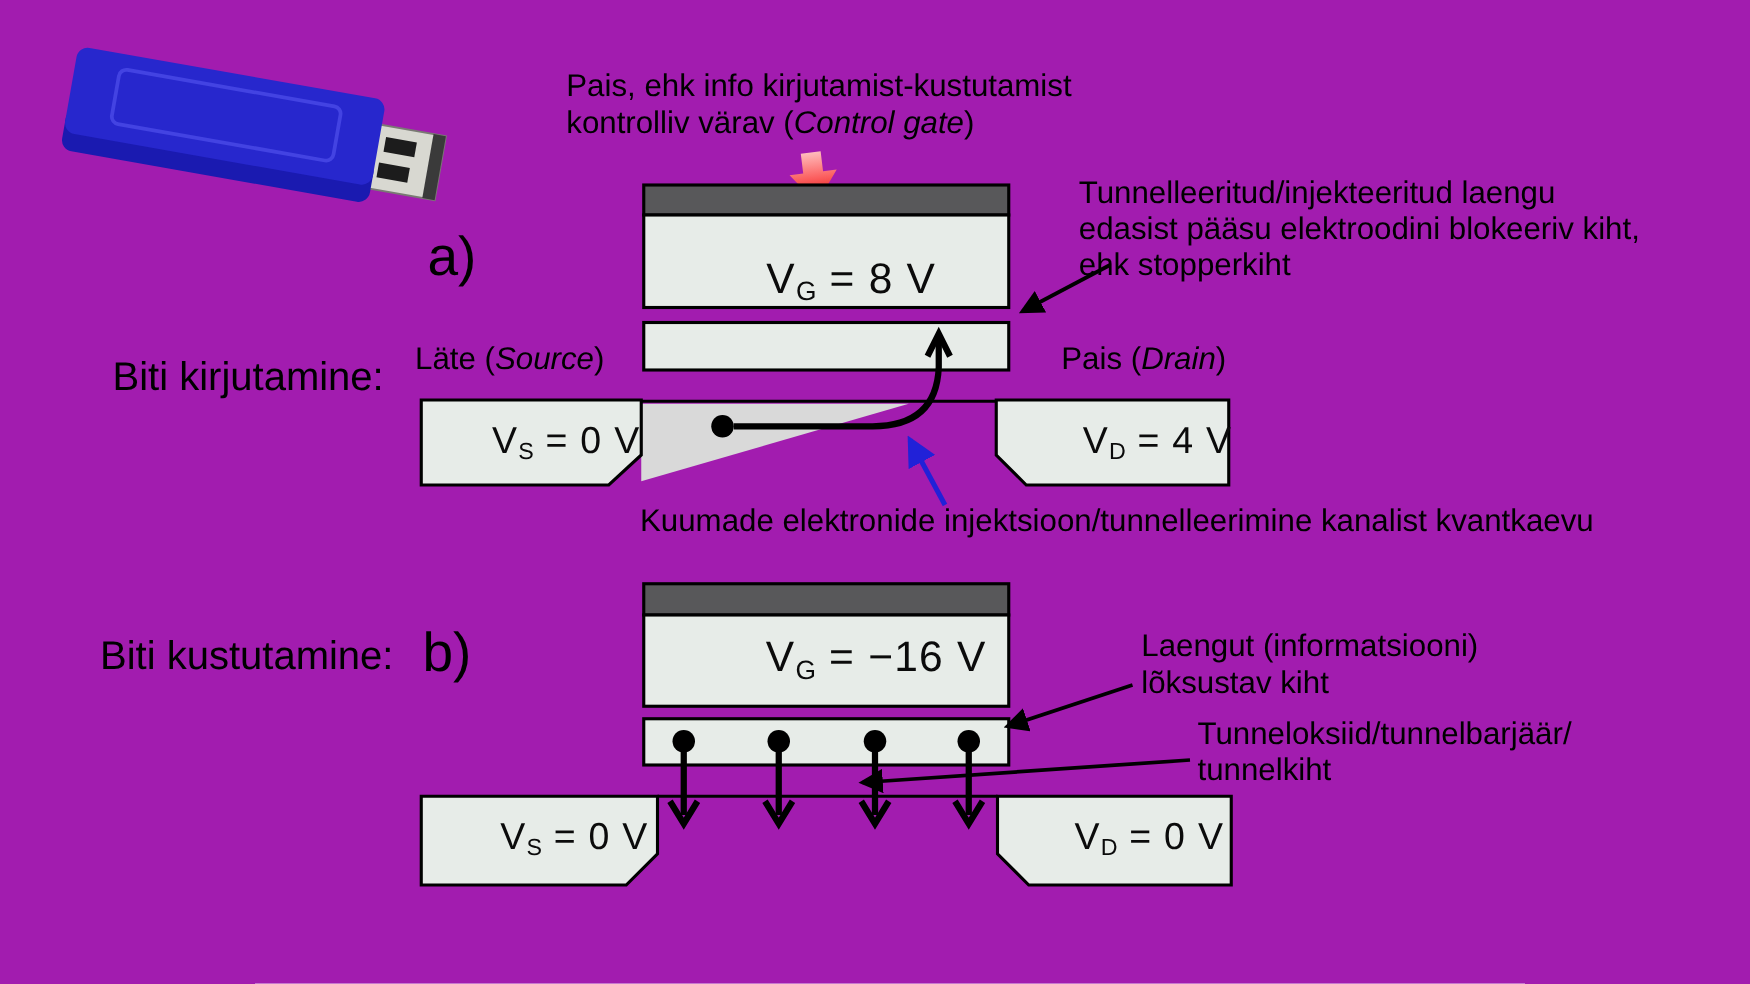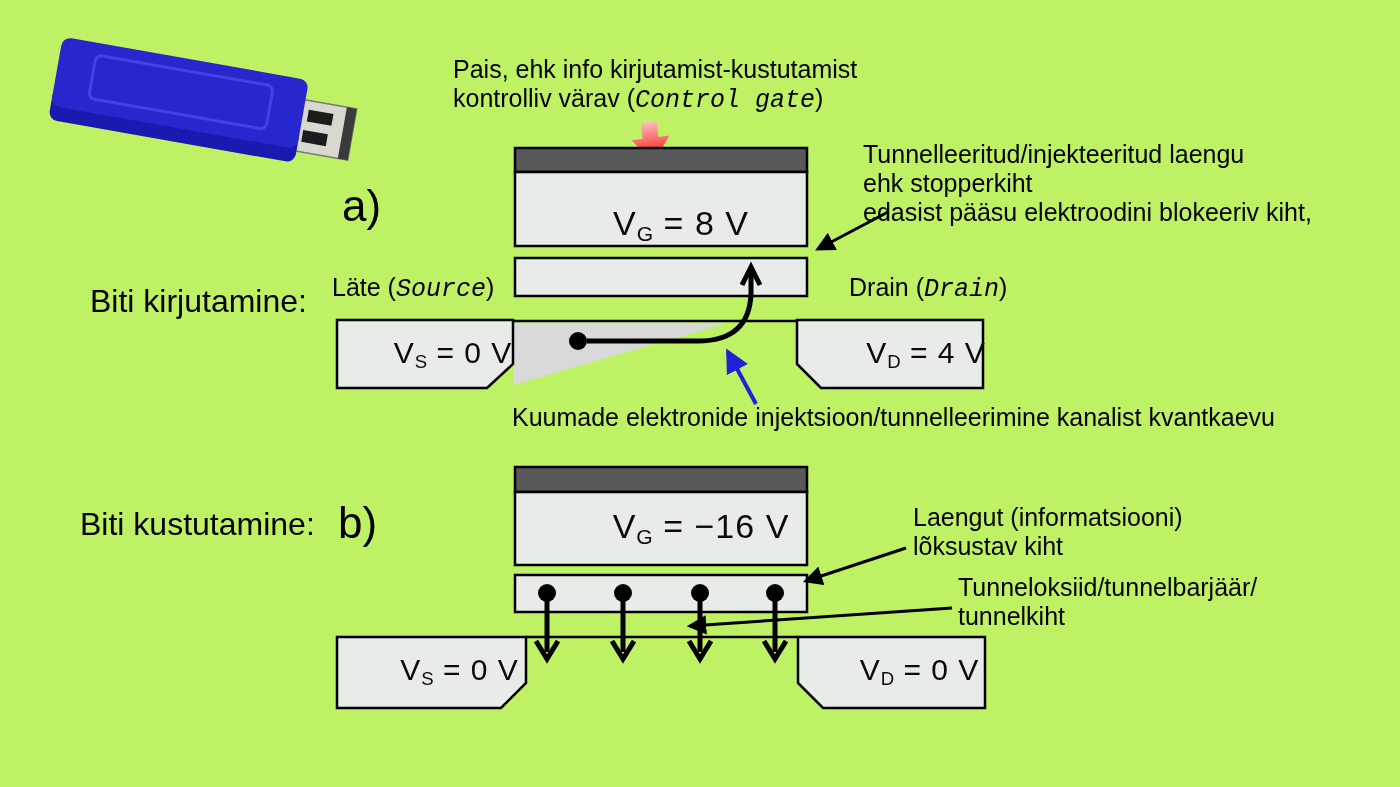--- a/index.html
+++ b/index.html
@@ -1,25 +1,25 @@
 <!DOCTYPE html>
 <html><head>
 <meta charset="utf-8">
 <style>
   html,body{margin:0;padding:0;background:#ffffff;}
   body{font-family:"Liberation Sans","DejaVu Sans",sans-serif;color:#000;}
-  .canvas{position:relative;width:1400px;height:787px;background:#bef264;overflow:hidden;}
+  .canvas{position:relative;width:1400px;height:787px;background:#a21caf;overflow:hidden;}
   .canvas svg.overlay{position:absolute;left:0;top:0;}
   .note{position:absolute;font-size:25px;line-height:29px;color:#000;white-space:nowrap;}
   .rowlabel{position:absolute;font-size:32px;color:#000;white-space:nowrap;}
   .panel-label{position:absolute;font-size:44px;color:#000;}
   .formula{position:absolute;text-align:center;font-size:34px;color:#0b0b0b;letter-spacing:1px;}
   .formula.small{font-size:30px;margin-left:28px;}
   .formula sub{font-size:0.62em;vertical-align:-0.28em;letter-spacing:0;}
-  em{font-style:italic;font-family:Liberation Mono, monospace;}
+  em{font-style:italic;}
 </style>
 </head>
 <body>
 
 <div class="canvas">
 
   <svg class="overlay" width="1400" height="787" viewBox="0 0 1400 787">
     <defs>
       <linearGradient id="redg" x1="0" y1="0" x2="0" y2="1">
         <stop offset="0" stop-color="#ffbcbc"></stop>
@@ -97,31 +97,31 @@
     <line x1="952" y1="608" x2="690" y2="626" stroke="#000" stroke-width="3" marker-end="url(#ahBlack)"></line>
   </svg>
 
   <div class="note" style="left:453px;top:55px;">
     <div>Pais, ehk info kirjutamist-kustutamist</div>
     <div><span>kontrolliv värav (</span><em>Control gate</em><span>)</span></div>
   </div>
 
   <div class="note" style="left:863px;top:114px;margin-top:26px;">
     <div>Tunnelleeritud/injekteeritud laengu</div>
+    <div>edasist pääsu elektroodini blokeeriv kiht,</div>
     <div>ehk stopperkiht</div>
-    <div>edasist pääsu elektroodini blokeeriv kiht,</div>
   </div>
 
   <div class="panel-label" style="left:342px;top:181px;">a)</div>
 
   <div class="rowlabel" style="left:90px;top:283px;">Biti kirjutamine:</div>
 
   <div class="note" style="left:332px;top:273px;"><span>Läte (</span><em>Source</em><span>)</span></div>
 
-  <div class="note" style="left:849px;top:273px;"><span>Drain (</span><em>Drain</em><span>)</span></div>
+  <div class="note" style="left:849px;top:273px;"><span>Pais (</span><em>Drain</em><span>)</span></div>
 
   <div class="formula" style="left:515px;top:204px;width:332px;"><span>V</span><sub>G</sub><span> = 8 V</span></div>
 
   <div class="formula small" style="left:337px;top:336px;width:176px;"><span>V</span><sub>S</sub><span> = 0 V</span></div>
 
   <div class="formula small" style="left:797px;top:336px;width:202px;"><span>V</span><sub>D</sub><span> = 4 V</span></div>
 
   <div class="note" style="left:464px;top:403px;margin-left:48px;">Kuumade elektronide injektsioon/tunnelleerimine kanalist kvantkaevu</div>
 
   <div class="rowlabel" style="left:80px;top:506px;">Biti kustutamine:</div>

